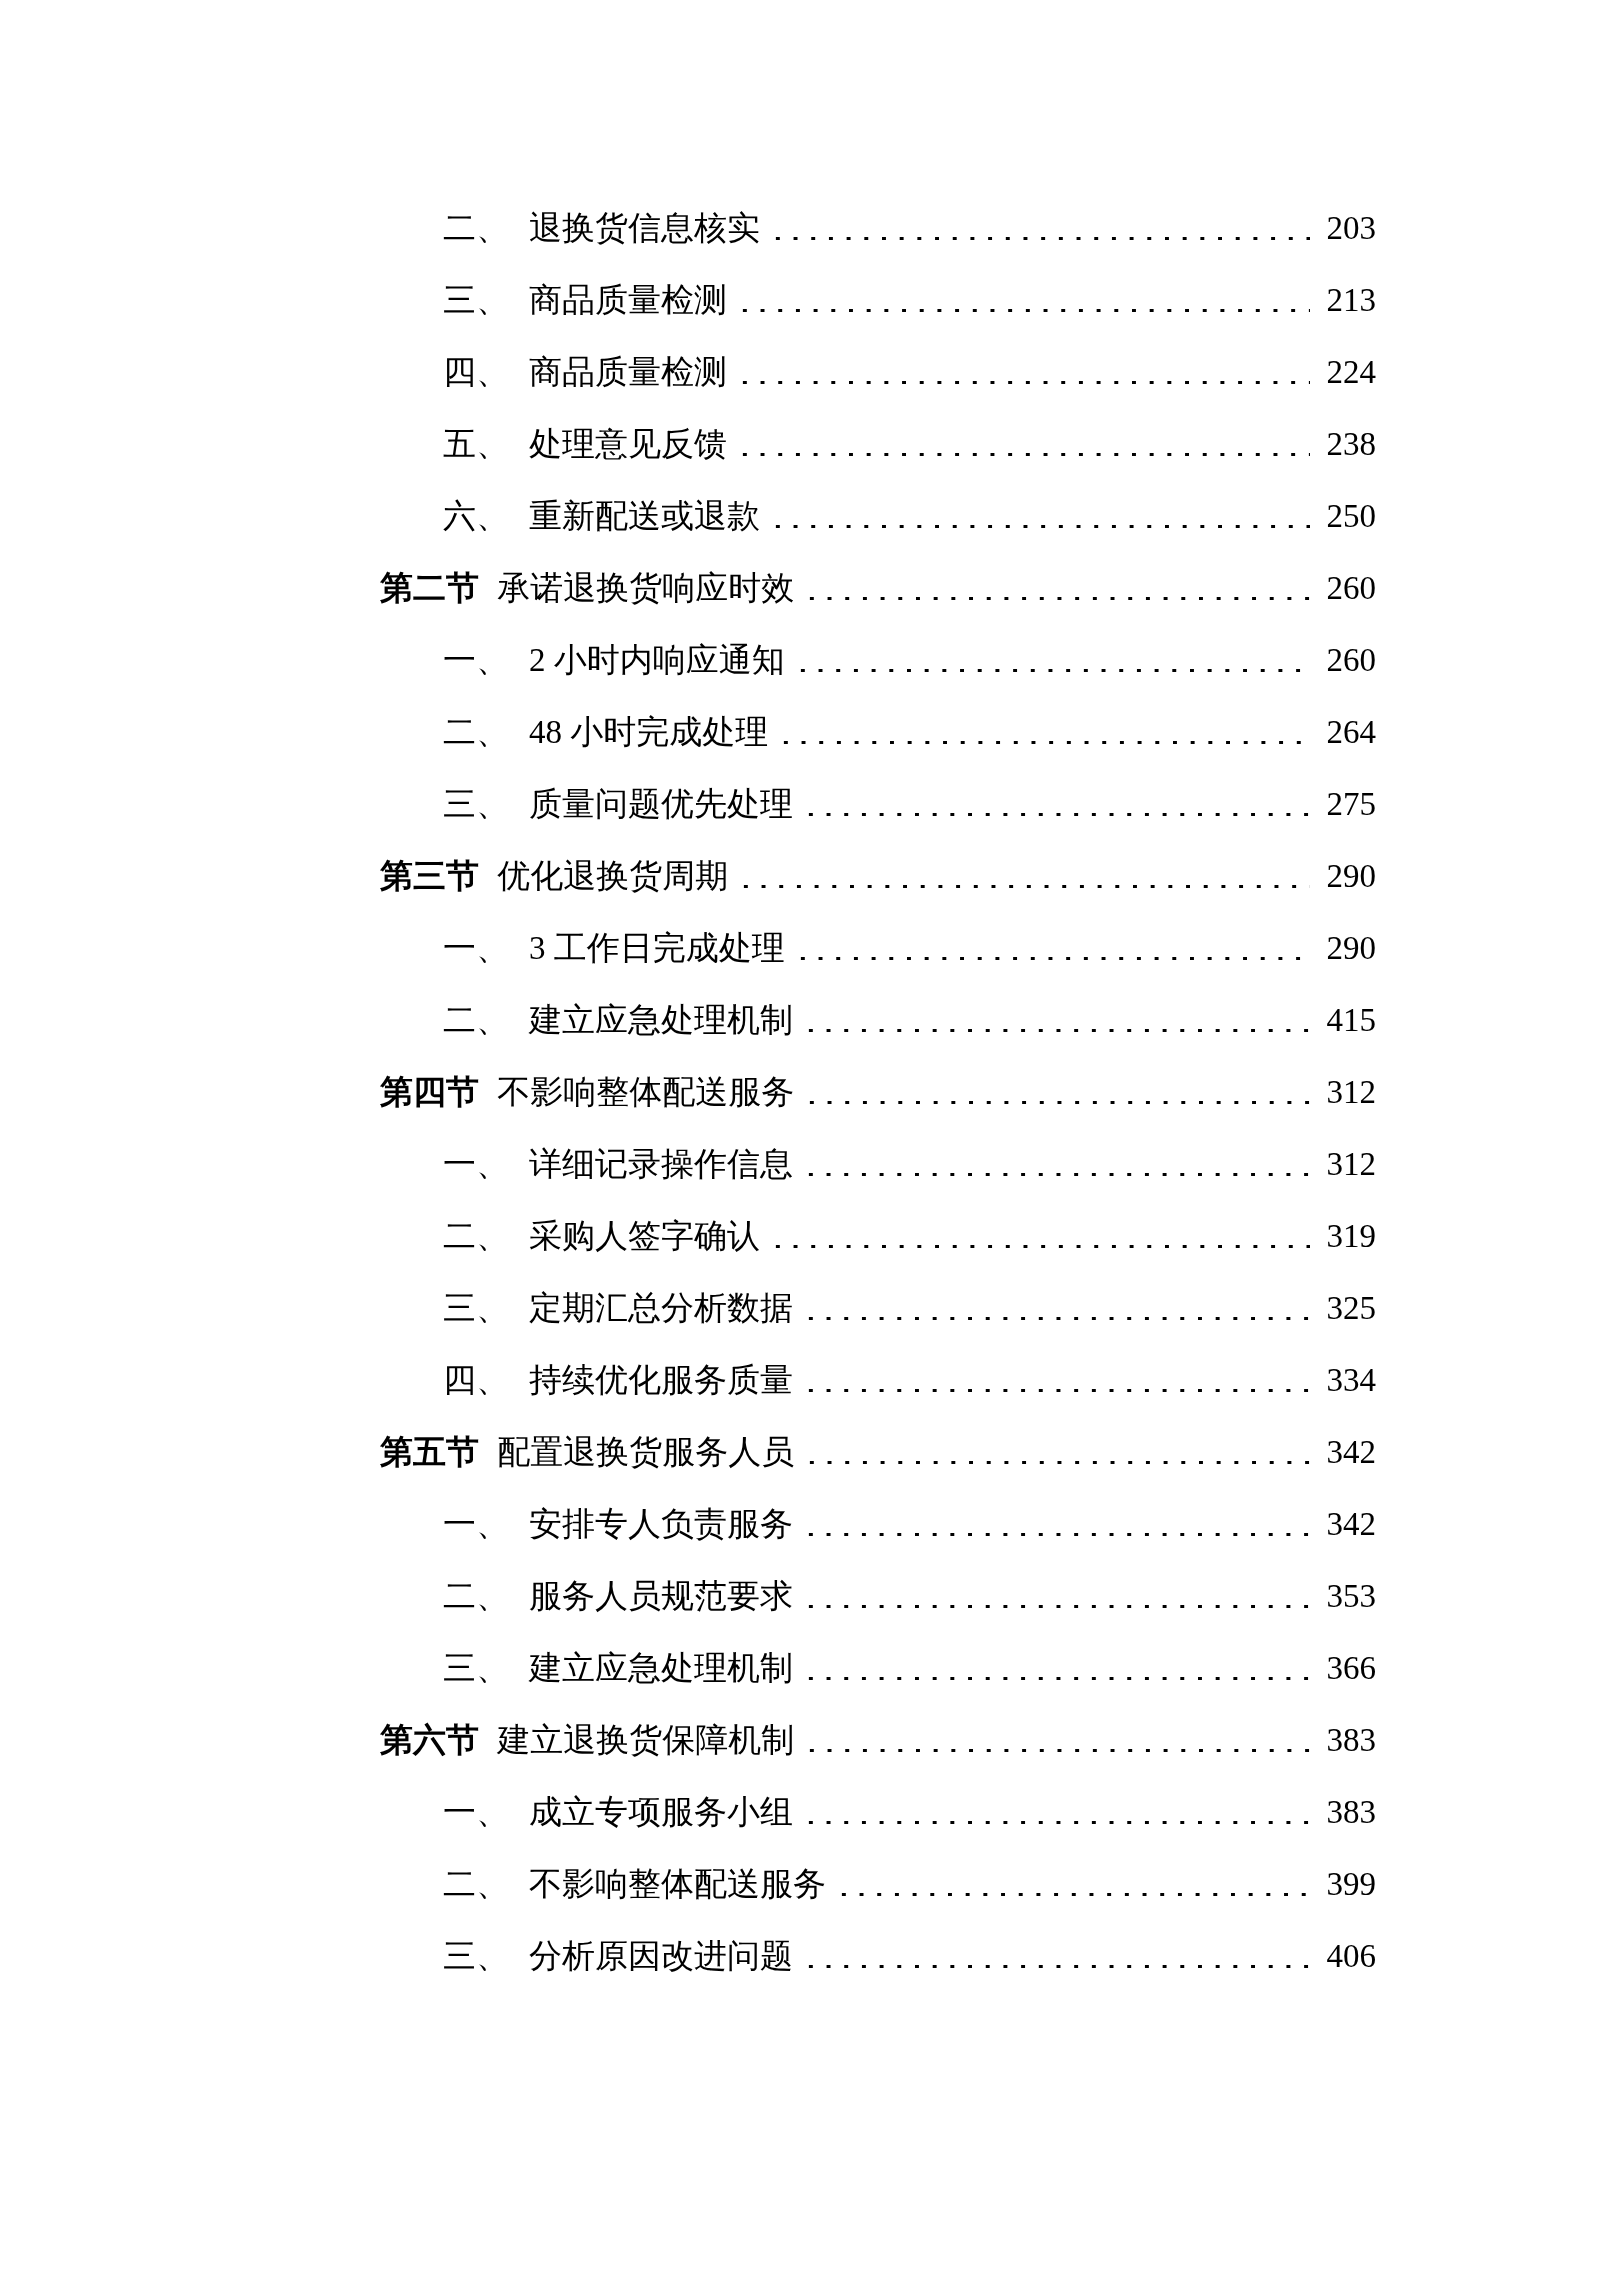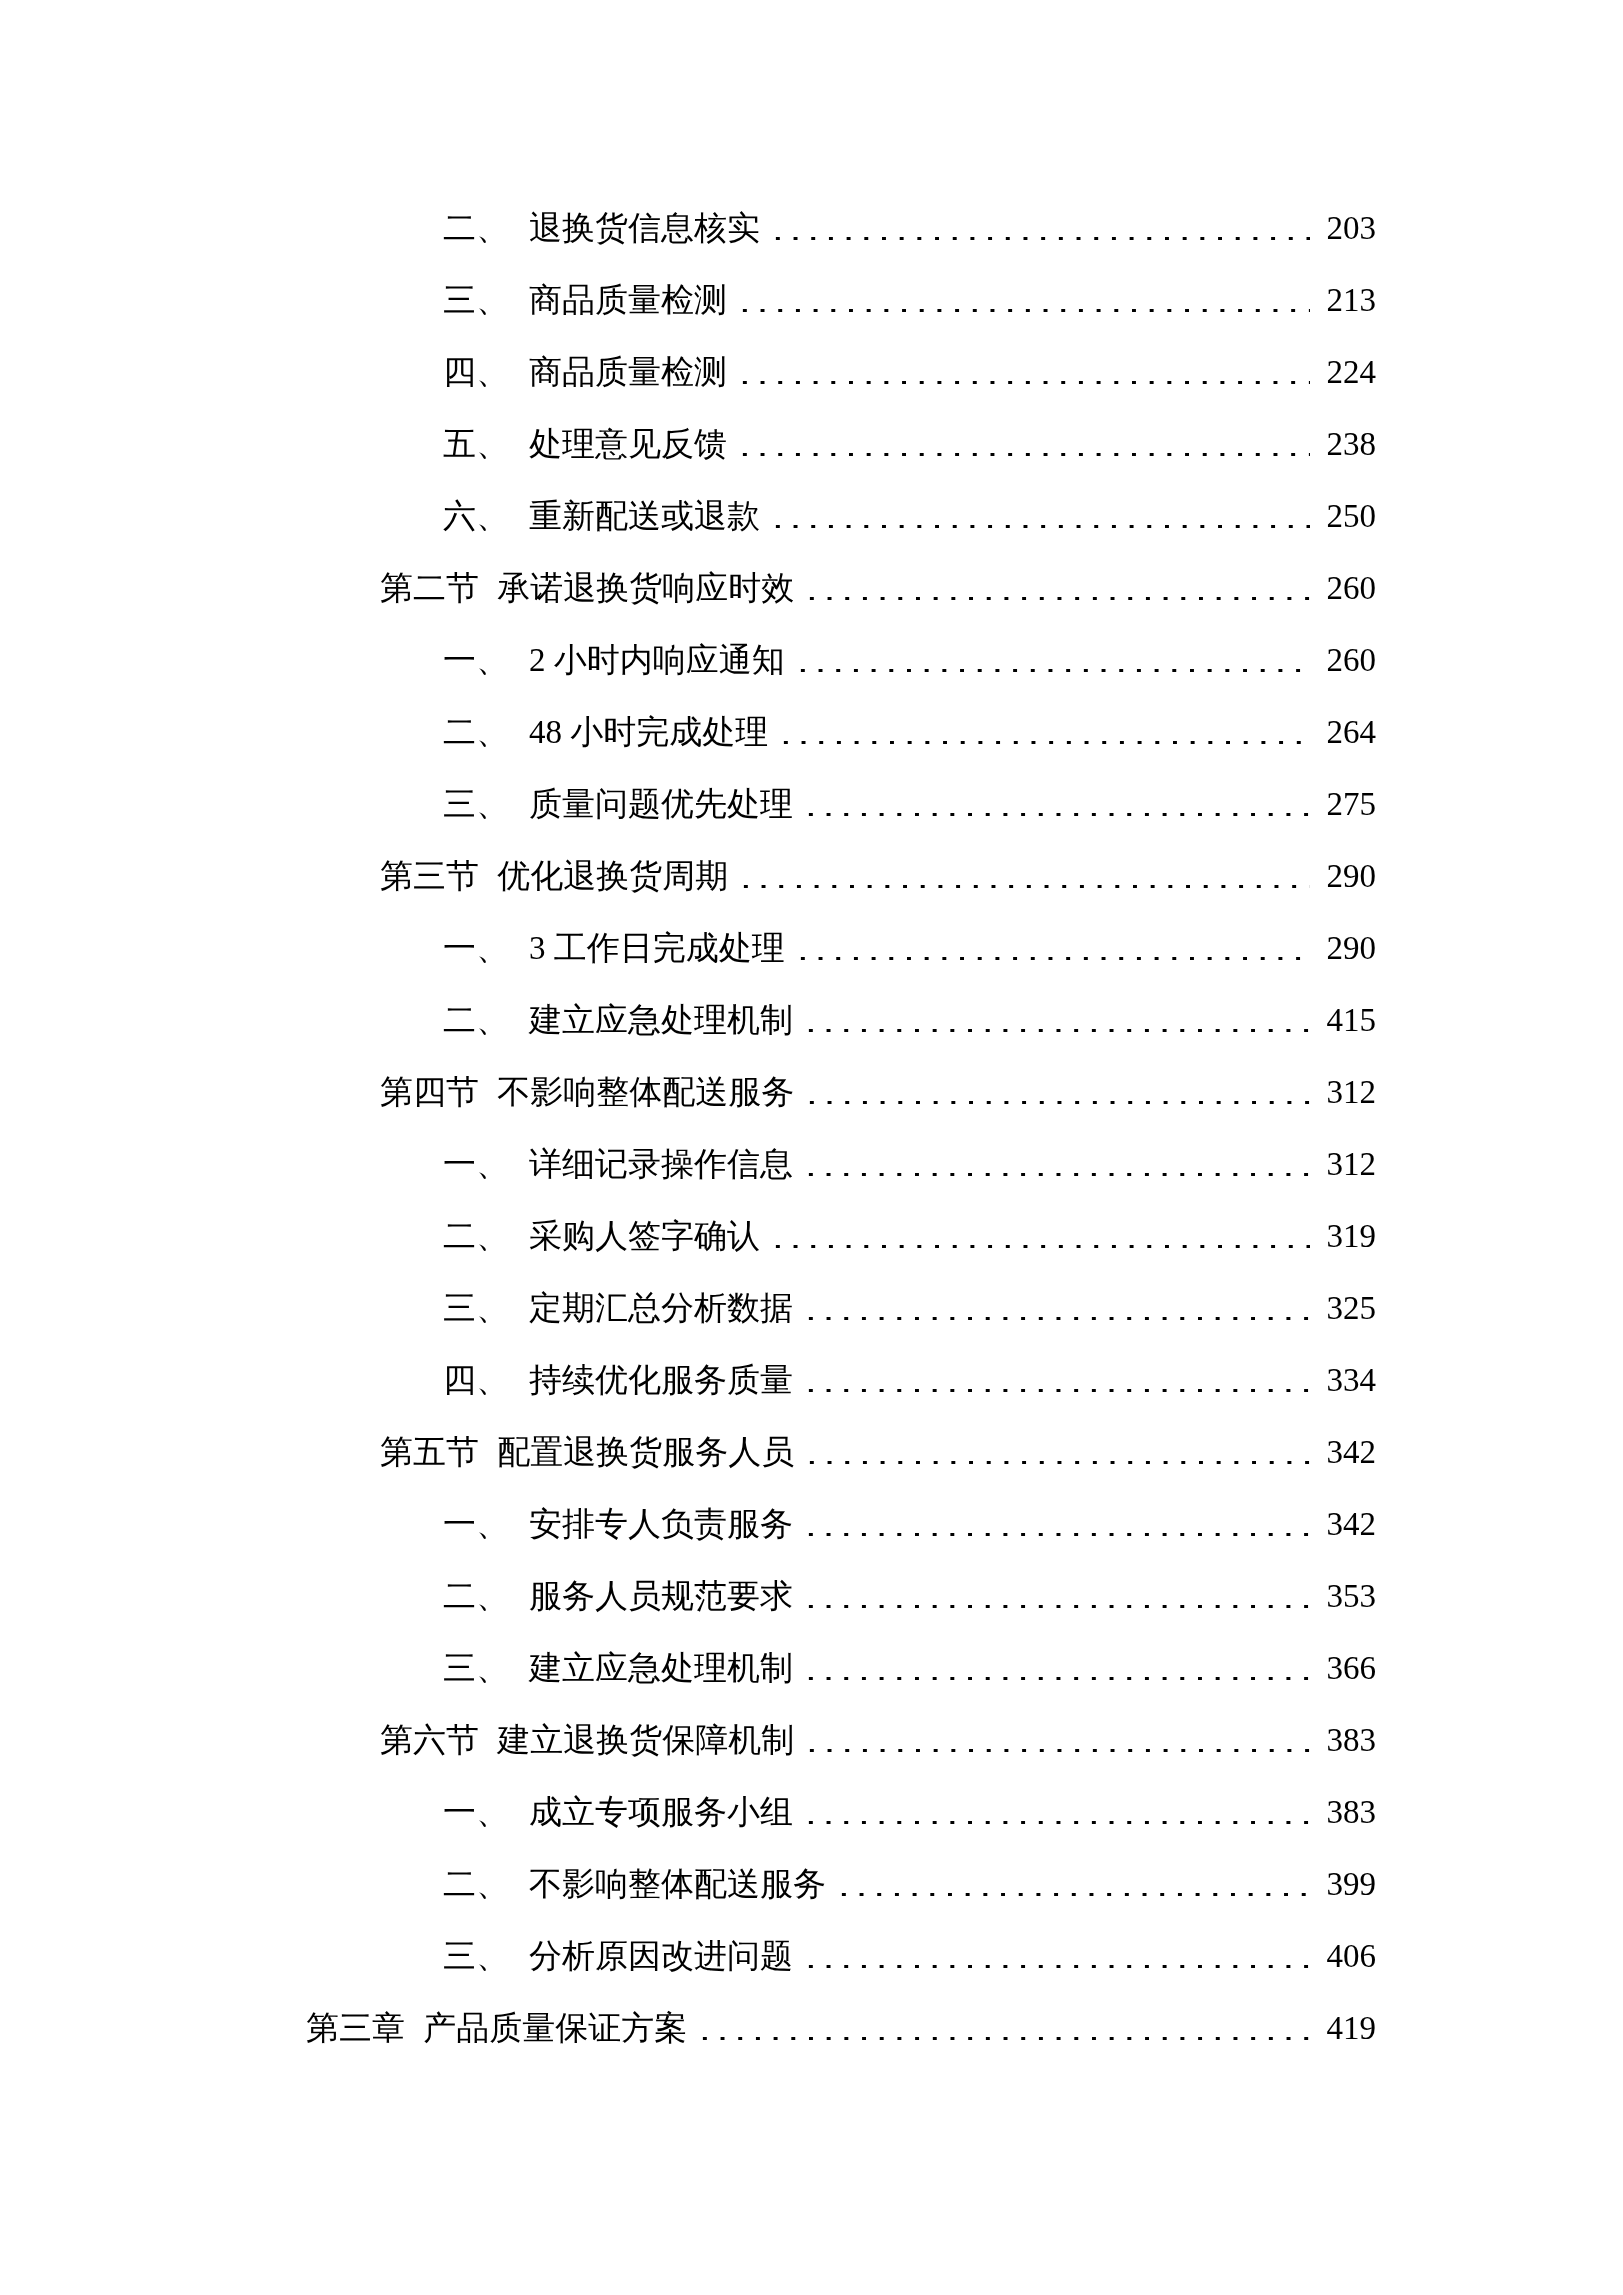--- a/index.html
+++ b/index.html
@@ -30,21 +30,21 @@
   .toc-row.level-chapter { padding-left: 306px; }
   .toc-row.level-section { padding-left: 380px; }
   .toc-row.level-item    { padding-left: 443px; }
 
   .entry-number { flex: 0 0 auto; }
   .level-item .entry-number {
     display: inline-block;
     width: 86px; 
   }
   .level-section .entry-number,
-  .level-chapter .entry-number { margin-right: 18.3px; }
+  .level-chapter .entry-number { margin-right: 18.3px; font-weight: bold; }
 
   .entry-title { flex: 0 0 auto; text-align: center; }
 
   .dot-leader {
     flex: 1 1 auto;
     align-self: stretch;
     margin-left: 9.2px;
     margin-right: 17px;
     background-image: radial-gradient(circle 2.1px at center, #000 97%, rgba(0,0,0,0) 100%);
     background-size: 17.7px 5.2px;
@@ -204,21 +204,15 @@
         <span class="entry-title">不影响整体配送服务</span>
         <span class="dot-leader"></span>
         <span class="page-number">399</span>
       </div>
       <div class="toc-row level-item">
         <span class="entry-number">三、</span>
         <span class="entry-title">分析原因改进问题</span>
         <span class="dot-leader"></span>
         <span class="page-number">406</span>
       </div>
-      <div class="toc-row level-chapter">
-        <span class="entry-number">第三章</span>
-        <span class="entry-title">产品质量保证方案</span>
-        <span class="dot-leader"></span>
-        <span class="page-number">419</span>
-      </div>
     </div>
 </div>
 
 
 </body></html>

